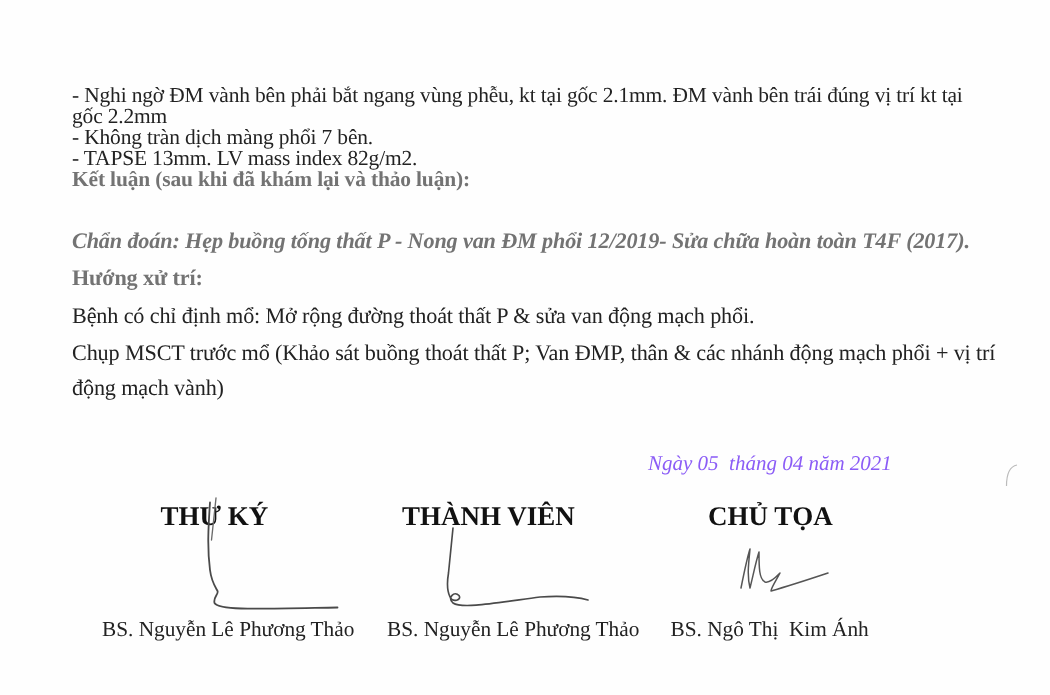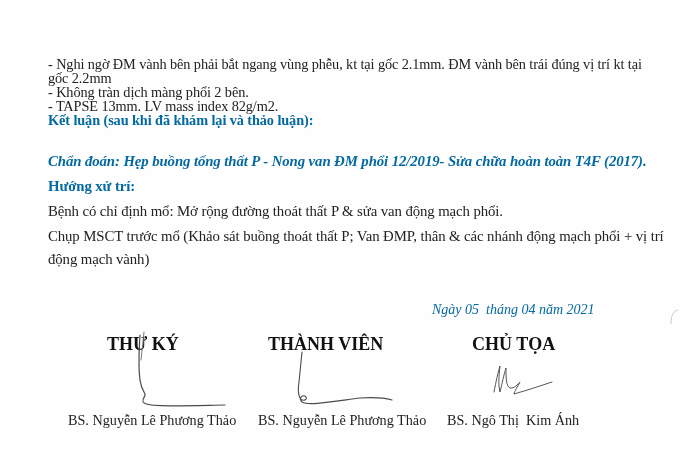--- a/index.html
+++ b/index.html
@@ -24,31 +24,31 @@
   .line {
     position: absolute;
     left: 48px;
     white-space: nowrap;
     font-size: 14.2px;
     line-height: 14px;
     color: #222;
     letter-spacing: -0.1px;
     text-align: right;
   }
-  .bold { font-weight: bold; color: #0369a1; }
+  .bold { font-weight: bold; color: #737373; }
   .body14 { font-size: 14.3px; }
   .dx { font-size: 14.8px; }
   .date {
     position: absolute;
     left: 432px;
     top: 302px;
     font-size: 14px;
     font-style: italic;
     white-space: pre;
-    color: #0369a1;
+    color: #8b5cf6;
     text-align: center;
   }
   .role {
     position: absolute;
     top: 334px;
     font-size: 18px;
     font-weight: bold;
     color: #111;
     white-space: nowrap;
   }
@@ -68,21 +68,21 @@
     pointer-events: none;
   }
 </style>
 </head>
 <body>
 
 <div class="page">
 
   <div class="line body14" style="top:57px;">- Nghi ngờ ĐM vành bên phải bắt ngang vùng phễu, kt tại gốc 2.1mm. ĐM vành bên trái đúng vị trí kt tại</div>
   <div class="line body14" style="top:71px;">gốc 2.2mm</div>
-  <div class="line body14" style="top:85px;">- Không tràn dịch màng phổi 2 bên.</div>
+  <div class="line body14" style="top:85px;">- Không tràn dịch màng phổi 7 bên.</div>
   <div class="line body14" style="top:99px;">- TAPSE 13mm. LV mass index 82g/m2.</div>
   <div class="line bold body14" style="top:113px;">Kết luận (sau khi đã khám lại và thảo luận):</div>
 
   <div class="line bold dx" style="top:154px;font-style:italic;">Chẩn đoán: Hẹp buồng tống thất P - Nong van ĐM phổi 12/2019- Sửa chữa hoàn toàn T4F (2017).</div>
   <div class="line bold dx" style="top:179px;">Hướng xử trí:</div>
   <div class="line dx" style="top:204px; font-weight:normal;">Bệnh có chỉ định mổ: Mở rộng đường thoát thất P &amp; sửa van động mạch phổi.</div>
   <div class="line dx" style="top:229px;">Chụp MSCT trước mổ (Khảo sát buồng thoát thất P; Van ĐMP, thân &amp; các nhánh động mạch phổi + vị trí</div>
   <div class="line dx" style="top:252px;">động mạch vành)</div>
 
   <div class="date">Ngày 05  tháng 04 năm 2021</div>

